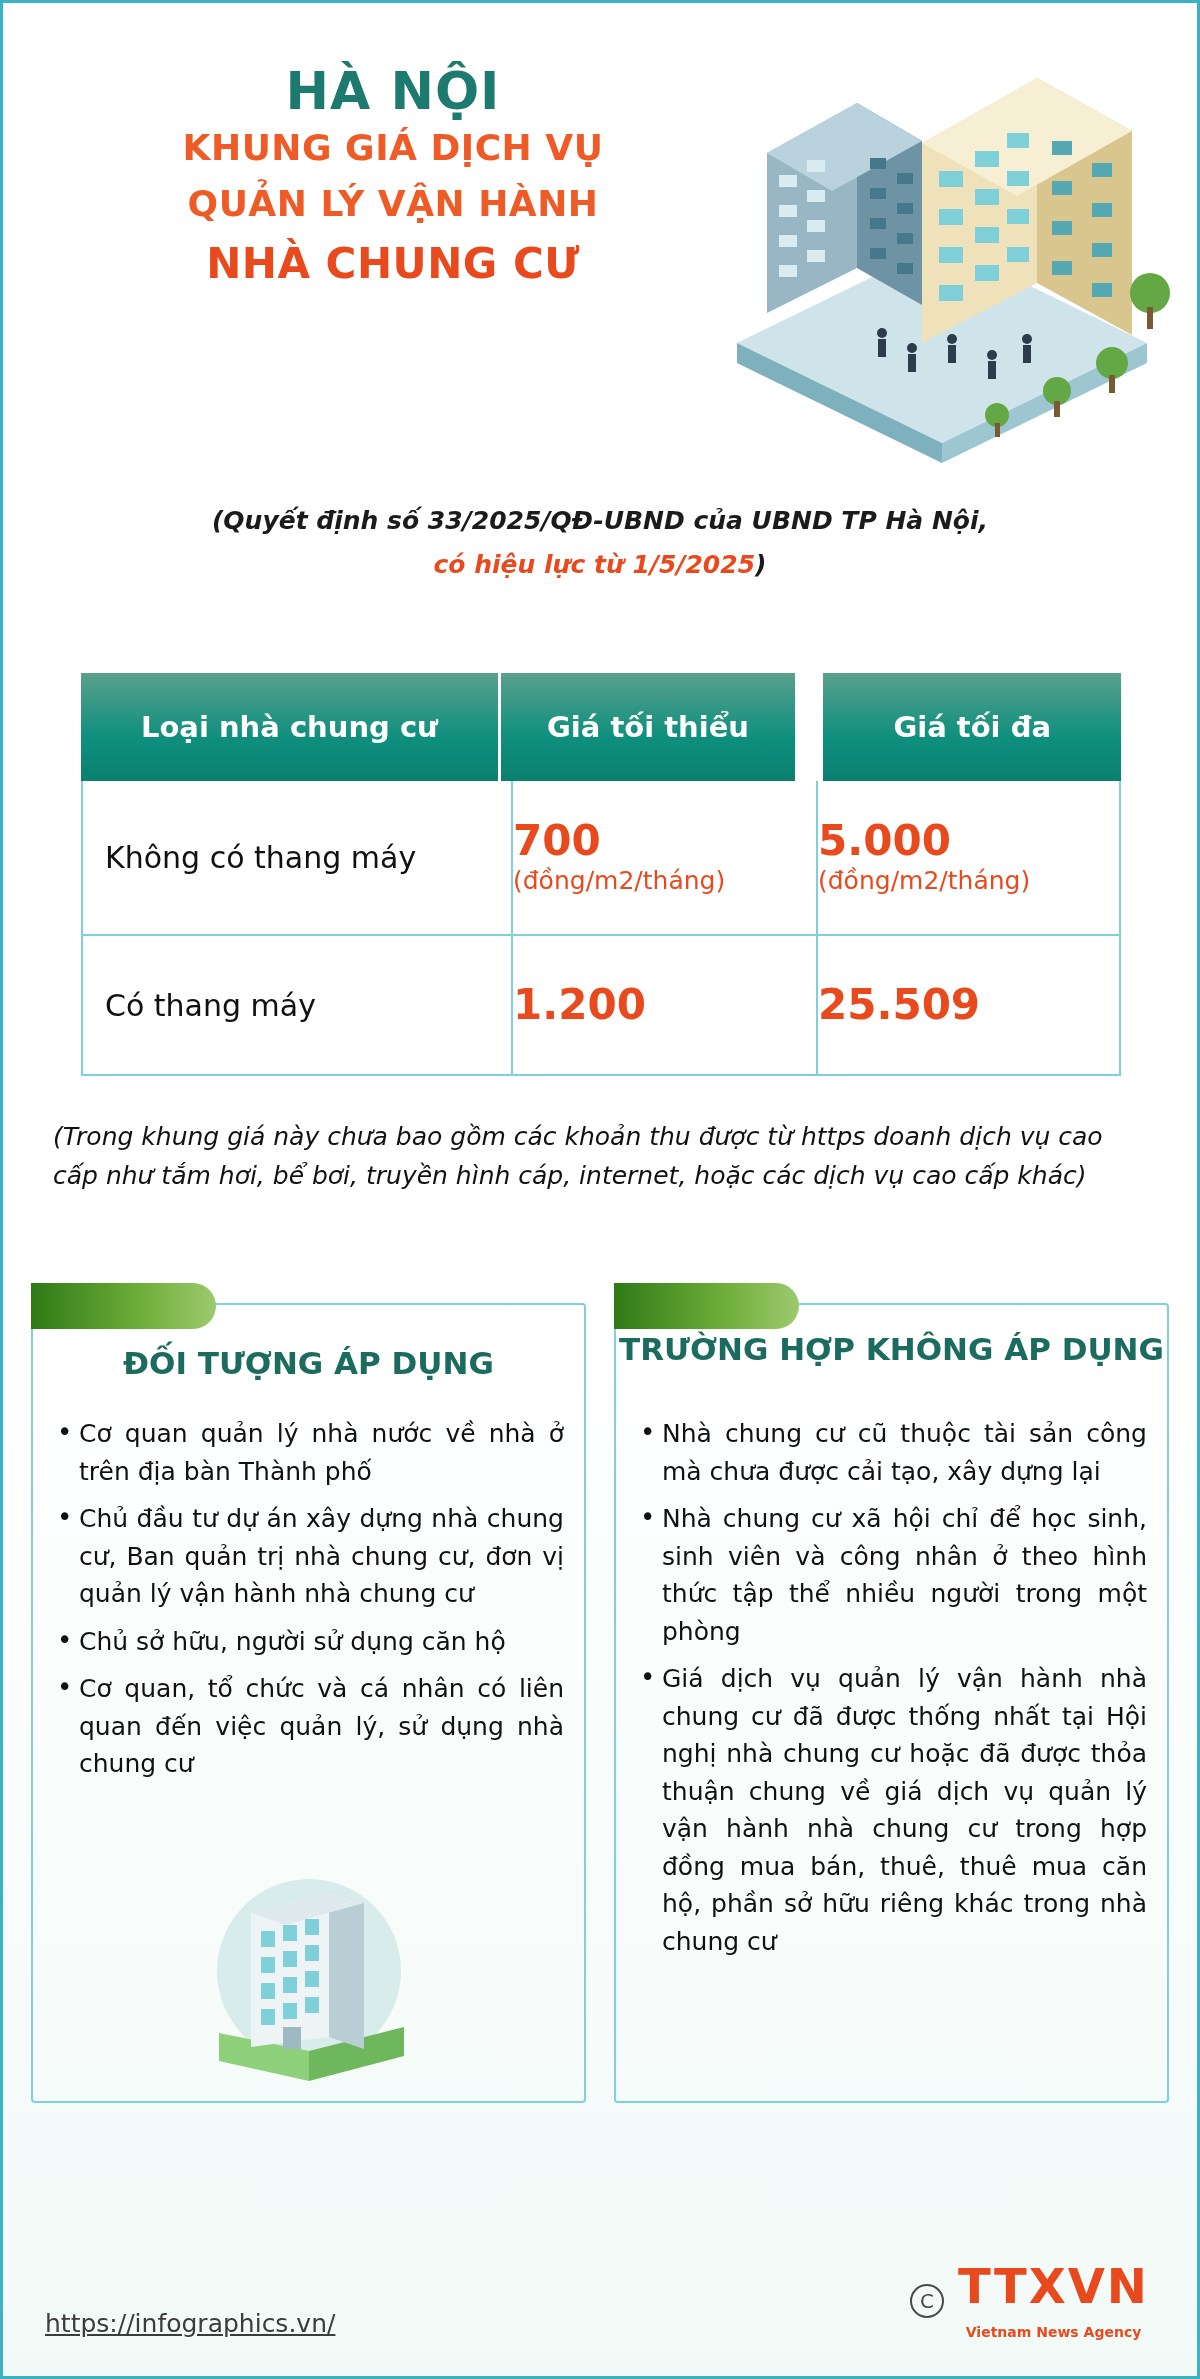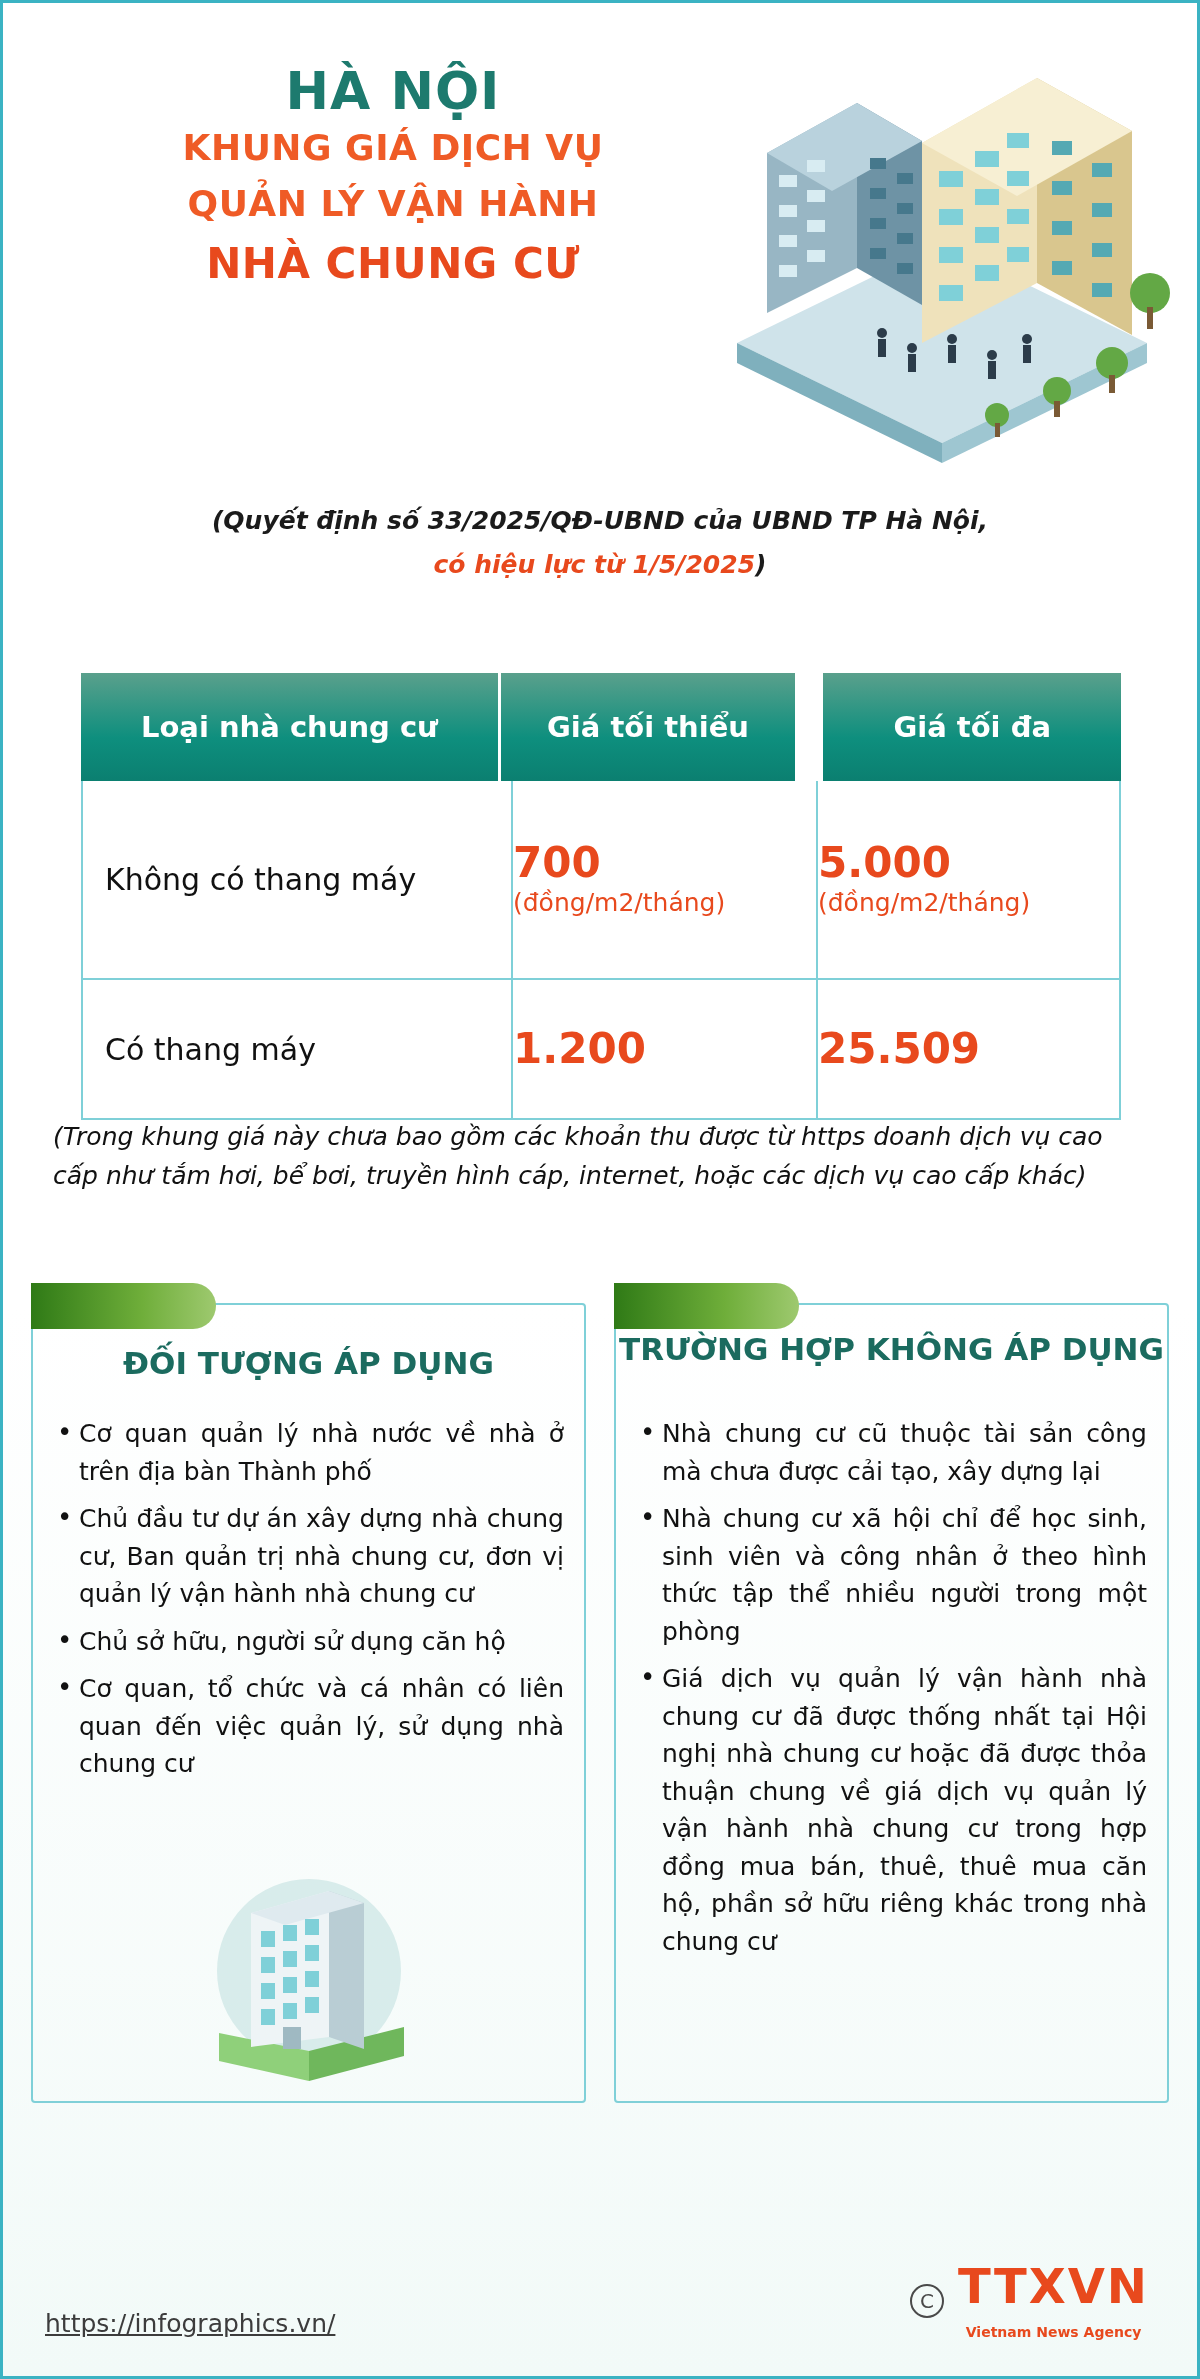--- a/index.html
+++ b/index.html
@@ -106,21 +106,21 @@
     display: flex;
     flex-direction: column;
     align-items: flex-start;
     justify-content: center;
     border: 2px solid #7fd0d8;
     border-top: none;
     border-right: none;
     text-align: center;
   }
   .tbody .cell:last-child { border-right: 2px solid #7fd0d8; }
-  .row1 .cell { height: 199px; }
+  .row1 .cell { height: 155px; }
   .row2 .cell { height: 140px; }
   .label-cell {
     font-size: 30px;
     color: #111;
     font-weight: normal;
     align-items: flex-start !important;
     padding-left: 22px;
   }
   .big-num {
     font-size: 42px;

